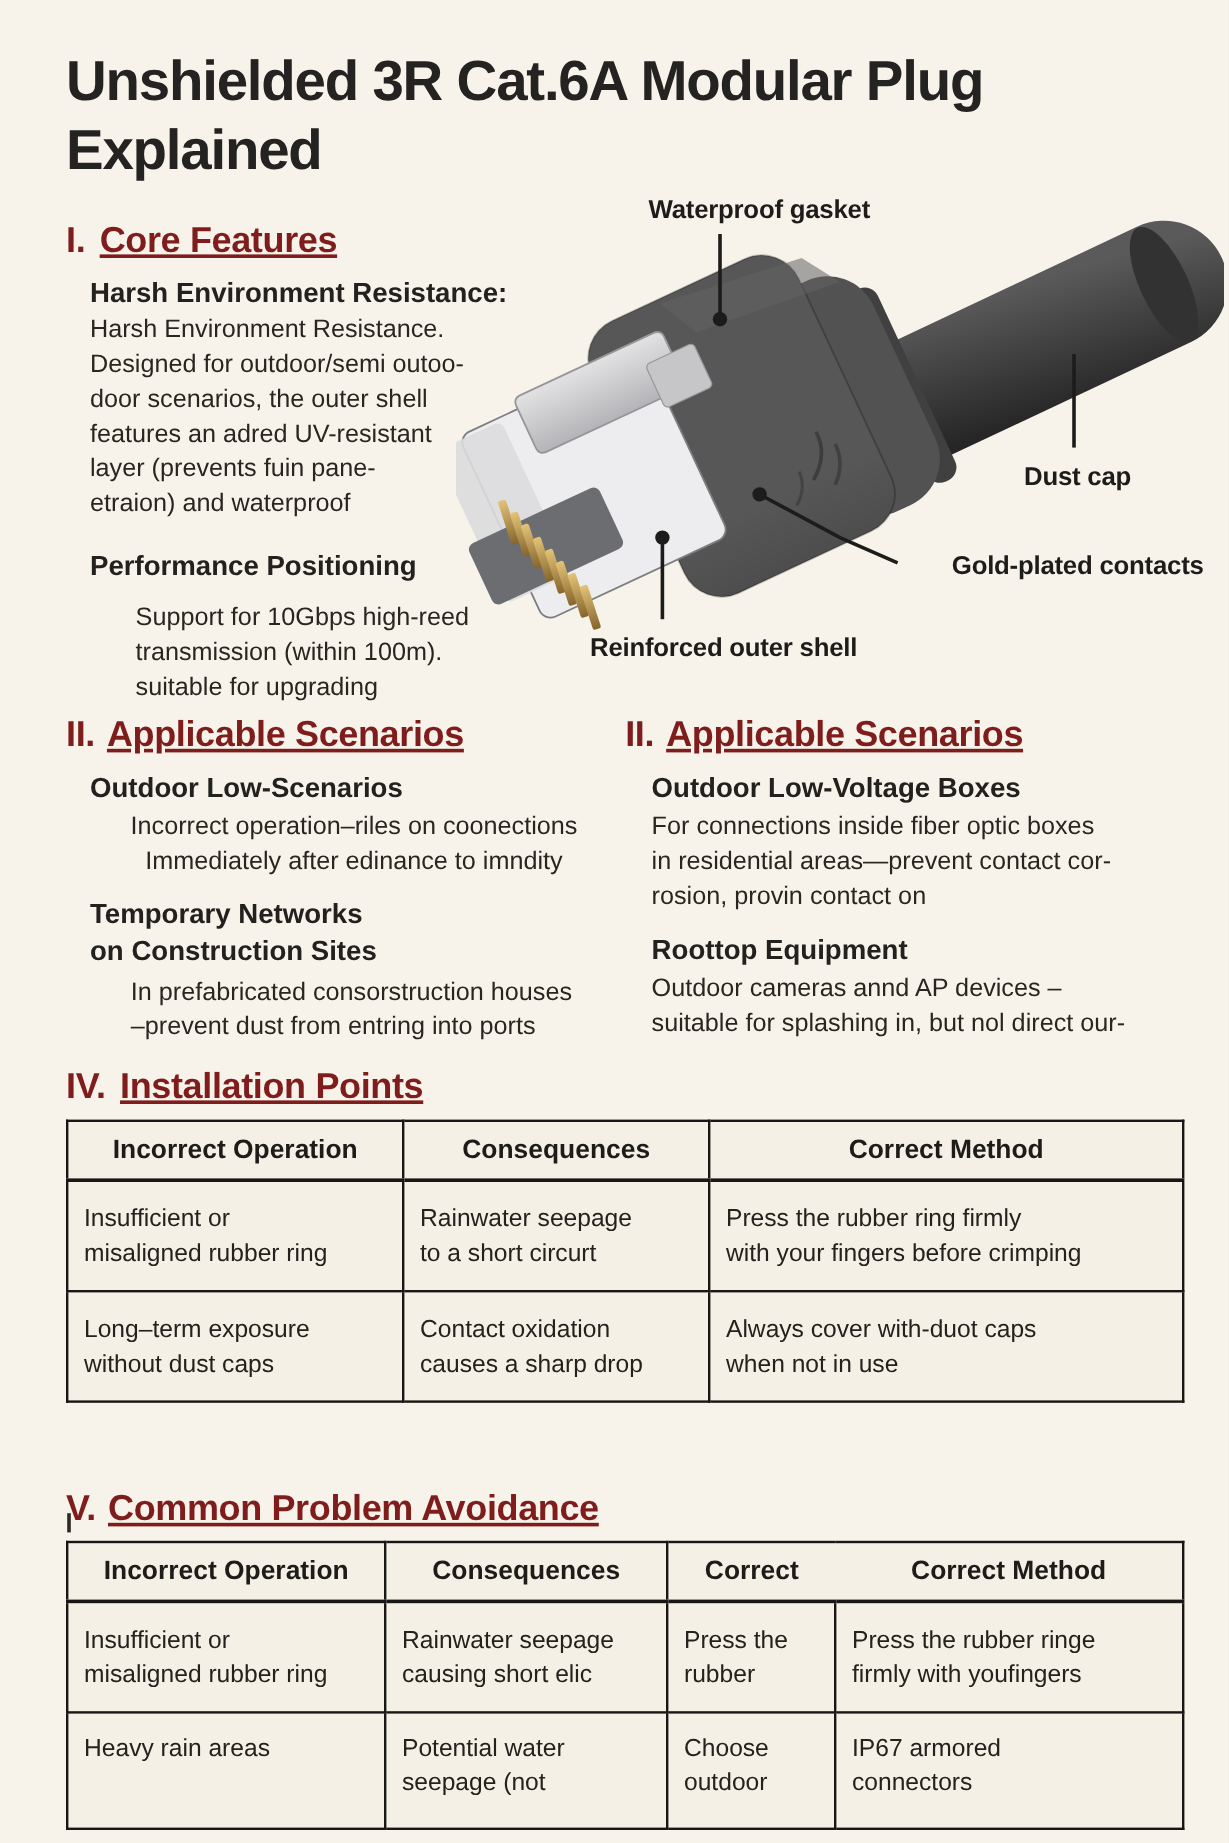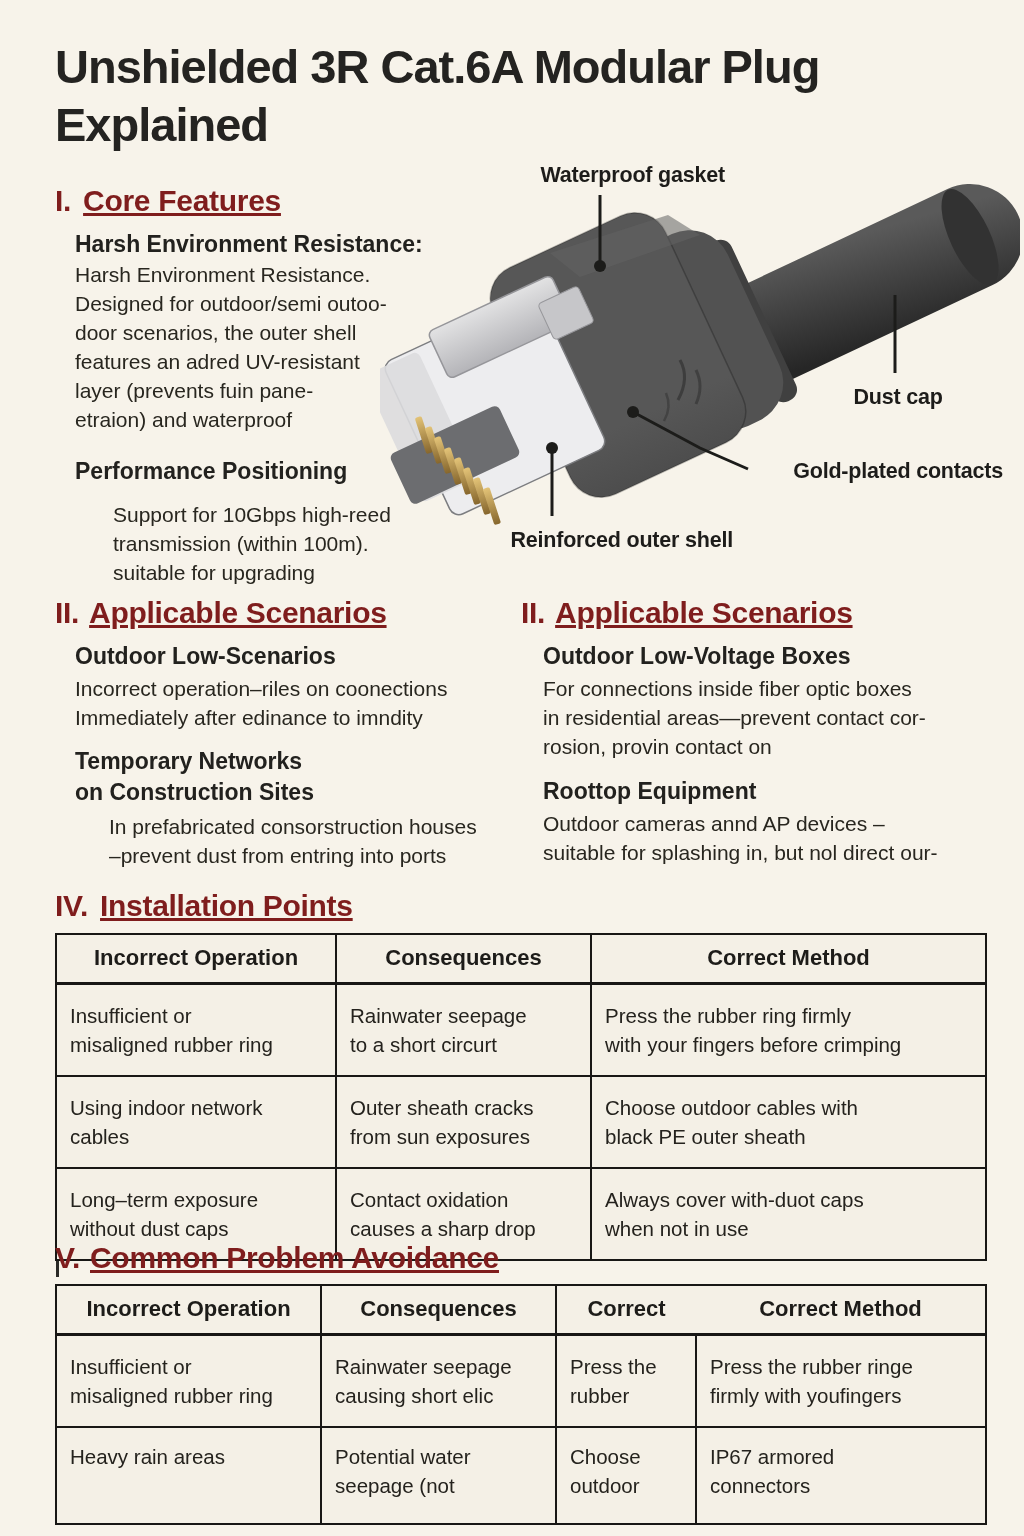--- a/index.html
+++ b/index.html
@@ -157,27 +157,27 @@
         <circle cx="253" cy="247" r="6" stroke="none"></circle>
         <line x1="172" y1="283" x2="172" y2="351"></line>
         <circle cx="172" cy="283" r="6" stroke="none"></circle>
       </g>
     </svg>
   </div>
 
   <div class="dlabel" style="left:495px; top:163px; width:230px; ">Waterproof gasket</div>
   <div class="dlabel" style="left:843px; top:385px; width:110px; text-align:center;">Dust cap</div>
   <div class="dlabel" style="left:753px; top:459px; width:250px;">Gold-plated contacts</div>
-  <div class="dlabel" style="left:473px; top:528px; width:260px; text-align:right;">Reinforced outer shell</div>
+  <div class="dlabel" style="left:473px; top:528px; width:260px; text-align:center;">Reinforced outer shell</div>
 
   <div class="sec-head" style="left:55px; top:596px;">
     <span class="num" style="margin-right:10px;">II.</span><span>Applicable Scenarios</span>
   </div>
   <div class="subhead" style="left:75px; top:641px;">Outdoor Low-Scenarios</div>
-  <div class="bodytext" style="left:75px; top:674px; width:440px;">Incorrect operation–riles on coonections
+  <div class="bodytext" style="left:75px; top:674px; width:440px;text-align:center;">Incorrect operation–riles on coonections
 Immediately after edinance to imndity</div>
   <div class="subhead" style="left:75px; top:746px;">Temporary Networks
 on Construction Sites</div>
   <div class="bodytext" style="left:61px; top:812px; width:440px;margin-left:48px;">In prefabricated consorstruction houses
 –prevent dust from entring into ports</div>
 
   <div class="sec-head" style="left:521px; top:596px;">
     <span class="num" style="margin-right:10px;">II.</span><span>Applicable Scenarios</span>
   </div>
   <div class="subhead" style="left:543px; top:641px;">Outdoor Low-Voltage Boxes</div>
@@ -203,28 +203,20 @@
       <th>Consequences</th>
       <th>Correct Method</th>
     </tr>
     <tr class="row">
       <td>Insufficient or
 misaligned rubber ring</td>
       <td>Rainwater seepage
 to a short circurt</td>
       <td>Press the rubber ring firmly
 with your fingers before crimping</td>
-    </tr>
-    <tr class="row">
-      <td>Using indoor network
-cables</td>
-      <td>Outer sheath cracks
-from sun exposures</td>
-      <td>Choose outdoor cables with
-black PE outer sheath</td>
     </tr>
     <tr class="row">
       <td>Long–term exposure
 without dust caps</td>
       <td>Contact oxidation
 causes a sharp drop</td>
       <td>Always cover with-duot caps
 when not in use</td>
     </tr>
   </tbody>

